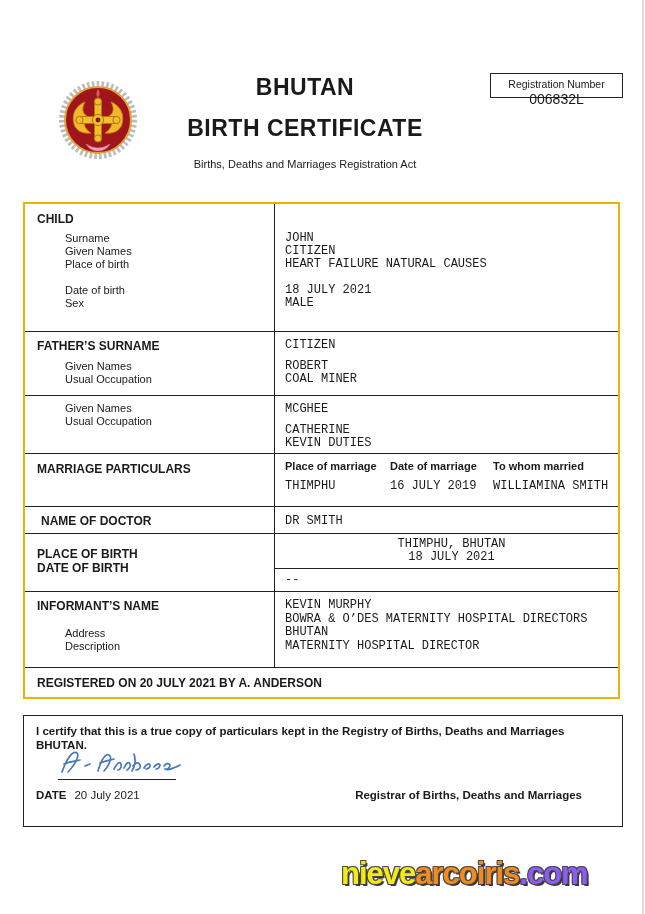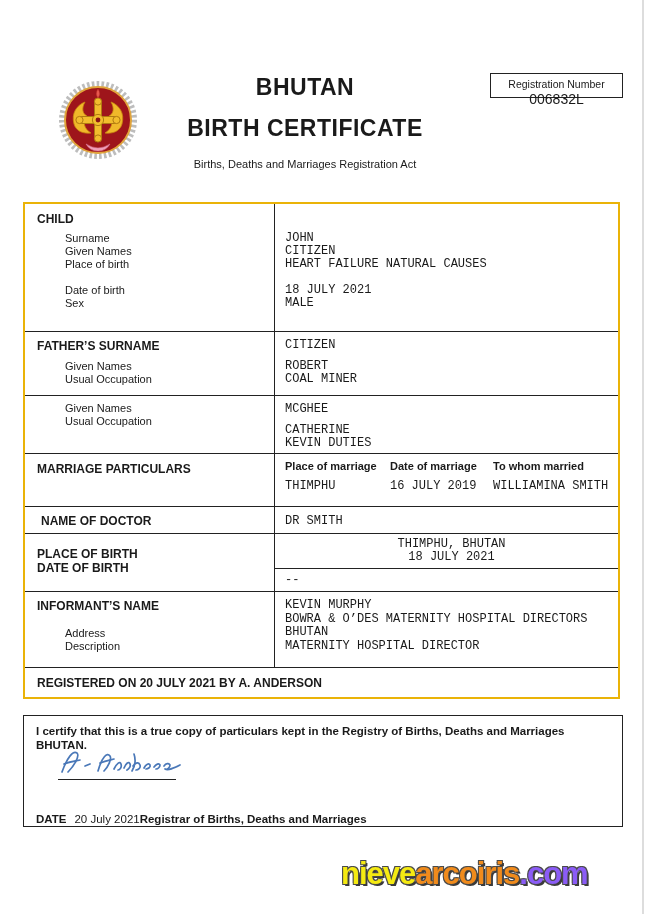--- a/index.html
+++ b/index.html
@@ -57,22 +57,22 @@
 
   
   .reg-strip{font-size:12px;font-weight:bold;padding:8px 0 0 12px;}
 
   
   .certify{position:absolute;left:23px;top:715px;width:600px;height:112px;border:1px solid #222;
     box-sizing:border-box;}
   .c-state{font-size:11.5px;font-weight:bold;line-height:14px;width:575px;margin:8px 0 0 12px;}
   .sig{position:absolute;left:30px;top:28px;width:150px;height:38px;}
   .sig-line{position:absolute;left:34px;top:63px;width:118px;height:1px;background:#222;}
-  .c-bottom{position:absolute;left:12px;right:40px;top:73px;display:flex;
-    font-size:11.5px;margin-top:24px;}
+  .c-bottom{position:absolute;left:12px;right:40px;top:73px;display:flex;justify-content:space-between;
+    font-size:11.5px;}
   .c-datewrap{display:flex;gap:8px;}
   .bold{font-weight:bold;}
 
   
   .wm{position:absolute;left:341px;top:856px;font-size:31px;font-weight:bold;letter-spacing:-1px;
     text-shadow:-1px -1px 0 #4a4a4a,1px -1px 0 #4a4a4a,-1px 1px 0 #4a4a4a,2px 2px 0 #3a3a3a;}
   .wm .p1{color:#f5ea12;}
   .wm .p2{color:#f08b1c;}
   .wm .p3{color:#8b5cf6;}
 </style>

